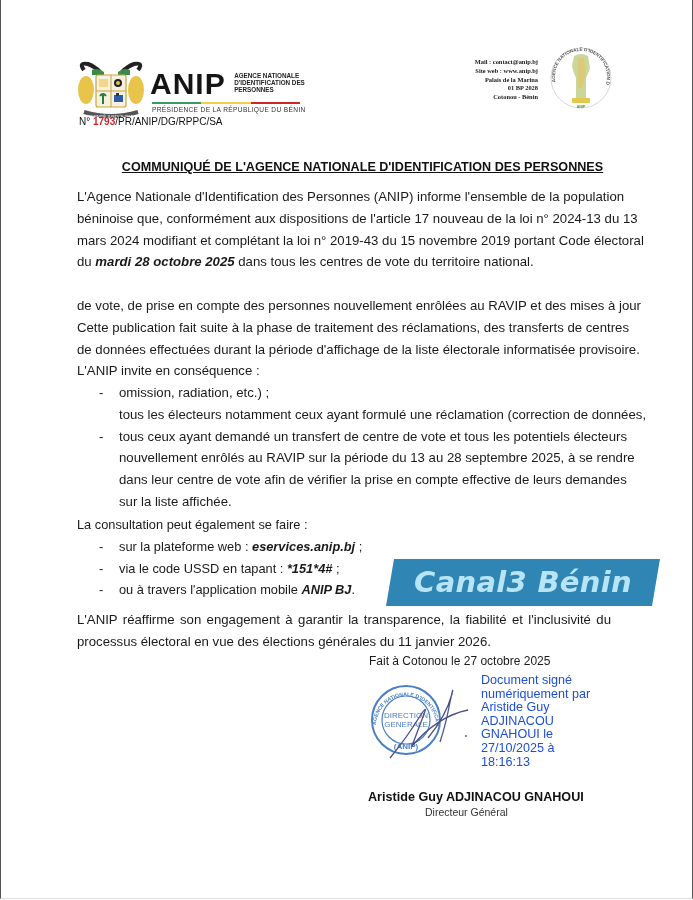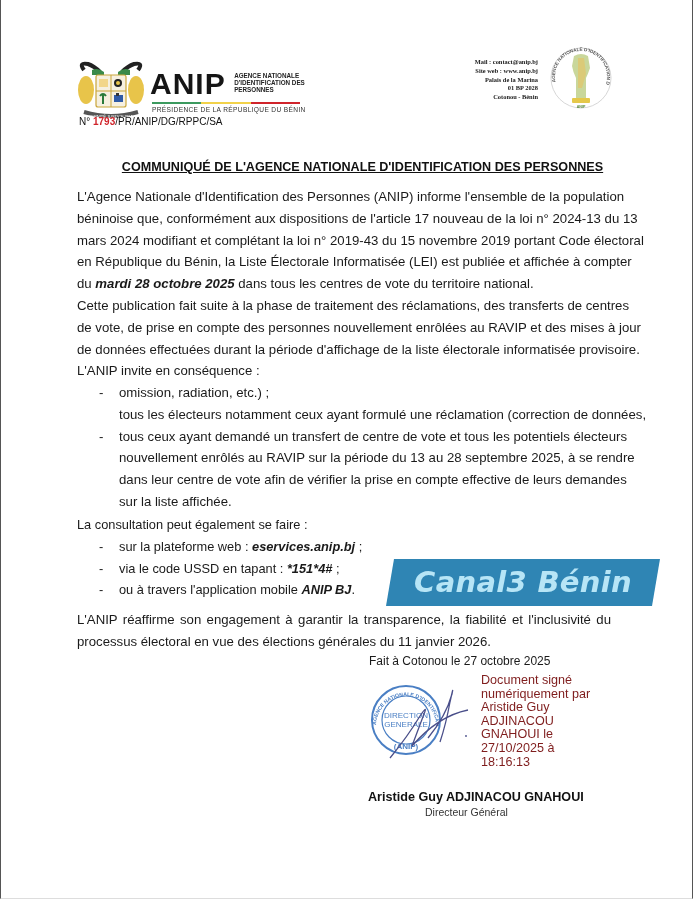--- a/index.html
+++ b/index.html
@@ -57,21 +57,21 @@
       left: 386px; top: 522px; width: 274px; height: 47px; margin-top: 37px;
     }
     .banner-text {
       position: absolute; left: 0; top: 0; width: 274px; height: 47px; line-height: 47px; text-align: center;
       font-family: "DejaVu Sans", sans-serif; font-weight: 700; font-style: italic; font-size: 29px;
       color: #b7e5f6; letter-spacing: 0.3px;
     }
 
     .fait { left: 369px; top: 654px; font-size: 12px; color: #1a1a1a; }
     .stamp { left: 368px; top: 676px; width: 110px; height: 92px; }
-    .signed { left: 481px; top: 674px; font-size: 12.6px; line-height: 13.6px; color: #7f1d1d; width: 120px; }
+    .signed { left: 481px; top: 674px; font-size: 12.6px; line-height: 13.6px; color: #1d4ed8; width: 120px; }
     .signer { left: 368px; top: 790px; font-size: 12.6px; font-weight: 700; color: #111; }
     .role { left: 425px; top: 806px; font-size: 10.5px; color: #333; }
   </style>
 </head>
 <body>
 
 <div class="frame"></div>
 
 <div class="abs emblem">
   <svg width="74" height="68" viewBox="0 0 74 68">
@@ -133,27 +133,26 @@
 </div>
 
 <div class="abs ref"><span>N° </span><span class="num">1793</span><span>/PR/ANIP/DG/RPPC/SA</span></div>
 
 <div class="abs title">COMMUNIQUÉ DE L'AGENCE NATIONALE D'IDENTIFICATION DES PERSONNES</div>
 
 <div class="abs body-text" style="top:186px;">
   <span class="line">L'Agence Nationale d'Identification des Personnes (ANIP) informe l'ensemble de la population</span>
   <span class="line">béninoise que, conformément aux dispositions de l'article 17 nouveau de la loi n° 2024-13 du 13</span>
   <span class="line">mars 2024 modifiant et complétant la loi n° 2019-43 du 15 novembre 2019 portant Code électoral</span>
-  <span class="line">en République du Bénin, la Liste Électorale Informatisée (LEI) est publiée et affichée à compter</span>
   <span class="line last"><span>du </span><b>mardi 28 octobre 2025</b><span> dans tous les centres de vote du territoire national.</span></span>
 </div>
 
 <div class="abs body-text" style="top:295px;">
+  <span class="line">de vote, de prise en compte des personnes nouvellement enrôlées au RAVIP et des mises à jour</span>
   <span class="line">Cette publication fait suite à la phase de traitement des réclamations, des transferts de centres</span>
-  <span class="line">de vote, de prise en compte des personnes nouvellement enrôlées au RAVIP et des mises à jour</span>
   <span class="line last">de données effectuées durant la période d'affichage de la liste électorale informatisée provisoire.</span>
   <span class="line last">L'ANIP invite en conséquence :</span>
 </div>
 
 <div class="abs body-text" style="top:382px;">
   <div class="bullet-row">
     <span class="dash">-</span>
     <span class="line last">omission, radiation, etc.) ;</span>
     <span class="line">tous les électeurs notamment ceux ayant formulé une réclamation (correction de données,</span>
   </div>

